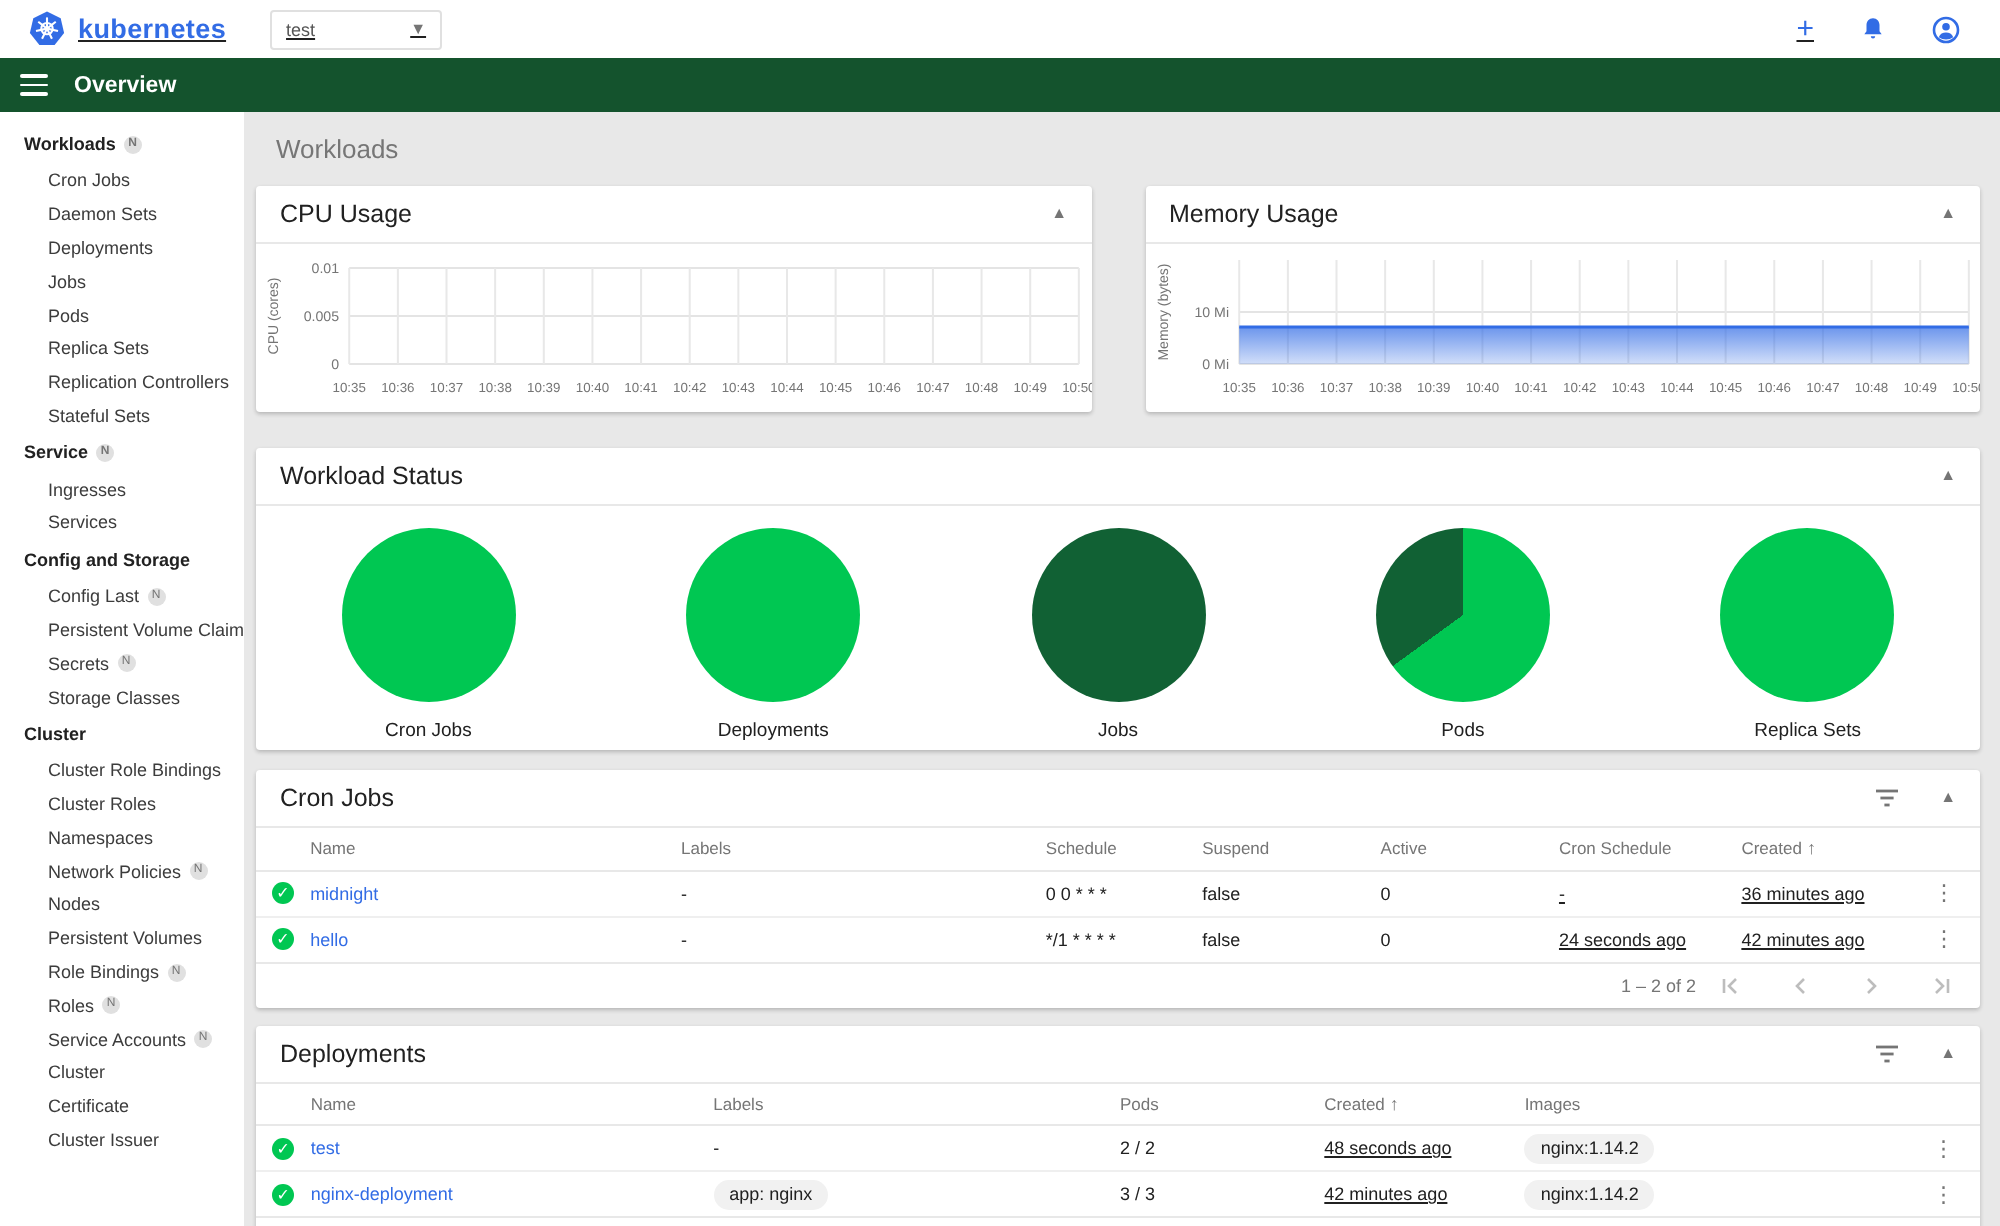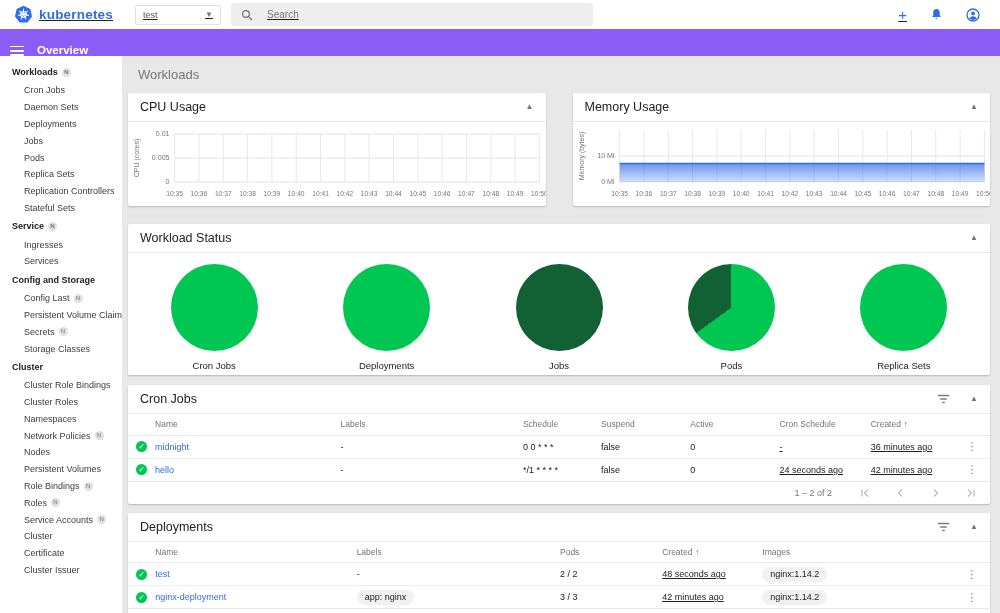--- a/index.html
+++ b/index.html
@@ -16,21 +16,21 @@
   .ns-caret { color:#757575; font-size:8px; }
   .searchbar { margin-left:10px; width:362px; height:23px; background:#eeeeee; border-radius:2px;
                display:flex; align-items:center; padding:0 10px; gap:14px; }
   .searchbar input { border:none; background:transparent; outline:none; font-size:10px; color:#555;
                      font-family:"Liberation Sans",sans-serif; width:280px; }
   .top-actions { margin-left:auto; display:flex; align-items:center; gap:23px; padding-right:6px; }
   .top-actions .act { color:#326ce5; cursor:pointer; display:flex; align-items:center; }
   .plus-glyph { font-size:15px; line-height:12px; font-weight:400; }
 
   
-  .appbar { height:27px; background:#8b5cf6; display:flex; align-items:flex-end; padding:0 10px; gap:13px; }
+  .appbar { height:27px; background:#14532d; display:flex; align-items:center; padding:0 10px; gap:13px; }
   .hamburger { width:14px; display:flex; flex-direction:column; gap:2.5px; cursor:pointer; }
   .hamburger span { height:1.8px; background:#fff; border-radius:1px; }
   .appbar-title { color:#fff; font-size:11.5px; font-weight:bold; }
 
   
   .layout { display:flex; height:557px; }
   .sidebar { width:122px; background:#fff; overflow:hidden; padding-top:6px; flex:none; }
   .side-section-header { display:flex; align-items:center; gap:4px; padding:5px 0 5px 12px;
                          font-size:9px; font-weight:bold; color:#212121; cursor:pointer; }
   .side-item { display:flex; align-items:center; gap:4px; padding:3.4px 0 3.4px 24px;
@@ -69,21 +69,21 @@
   td.icon-cell { text-align:center; }
   .status-ok { width:11px; height:11px; border-radius:50%; background:#00c752; color:#fff;
                font-size:8px; display:inline-flex; align-items:center; justify-content:center; }
   .link { color:#326ce5; cursor:pointer; }
   .underline { text-decoration:underline; cursor:pointer; }
   .chip { background:#f1f1f1; border-radius:9px; padding:2.5px 8px; display:inline-block; color:#212121; }
   .kebab { color:#757575; font-size:11px; letter-spacing:0; text-align:center; cursor:pointer; }
   .sort-arrow { font-size:9px; color:#757575; }
 
   .table-footer { height:22px; display:flex; align-items:center; justify-content:flex-end;
-                  gap:28px; padding-right:14px; color:#757575; font-size:9px; }
+                  gap:12px; padding-right:14px; color:#757575; font-size:9px; }
   .pager { display:flex; align-items:center; gap:24px; }
   .pager svg { display:block; cursor:pointer; }
 
   
   .cron-table td:nth-child(1){width:27px}
   .cron-table td:nth-child(2){width:185px}
   .cron-table td:nth-child(3){width:182px}
   .cron-table td:nth-child(4){width:78px}
   .cron-table td:nth-child(5){width:89px}
   .cron-table td:nth-child(6){width:89px}
@@ -115,27 +115,20 @@
         <line x1="10" y1="9.8" x2="7.4" y2="15.1"></line>
           <line x1="10" y1="9.8" x2="4.2" y2="11.1"></line>
         <line x1="10" y1="9.8" x2="5.4" y2="6.2"></line>
       </g>
     </svg>
     <span class="logo-text">kubernetes</span>
   </div>
   <div class="ns-select">
     <span>test</span>
     <span class="ns-caret">▼</span>
-  </div>
-  <div class="searchbar">
-    <svg width="12" height="12" viewBox="0 0 12 12">
-      <circle cx="5" cy="5" r="3.4" fill="none" stroke="#757575" stroke-width="1.2"></circle>
-      <line x1="7.8" y1="7.8" x2="11" y2="11" stroke="#757575" stroke-width="1.2"></line>
-    </svg>
-    <input type="text" placeholder="Search" style="">
   </div>
   <div class="top-actions">
     <span class="act plus-glyph">+</span>
     <span class="act">
       <svg width="13" height="13" viewBox="0 0 12 12">
         <path d="M6 1 C4.2 1 3 2.4 3 4.2 V7 L2 8.4 H10 L9 7 V4.2 C9 2.4 7.8 1 6 1 Z" fill="#326ce5"></path>
         <path d="M5 9.4 a1 1 0 0 0 2 0 Z" fill="#326ce5"></path>
       </svg>
     </span>
     <span class="act">

